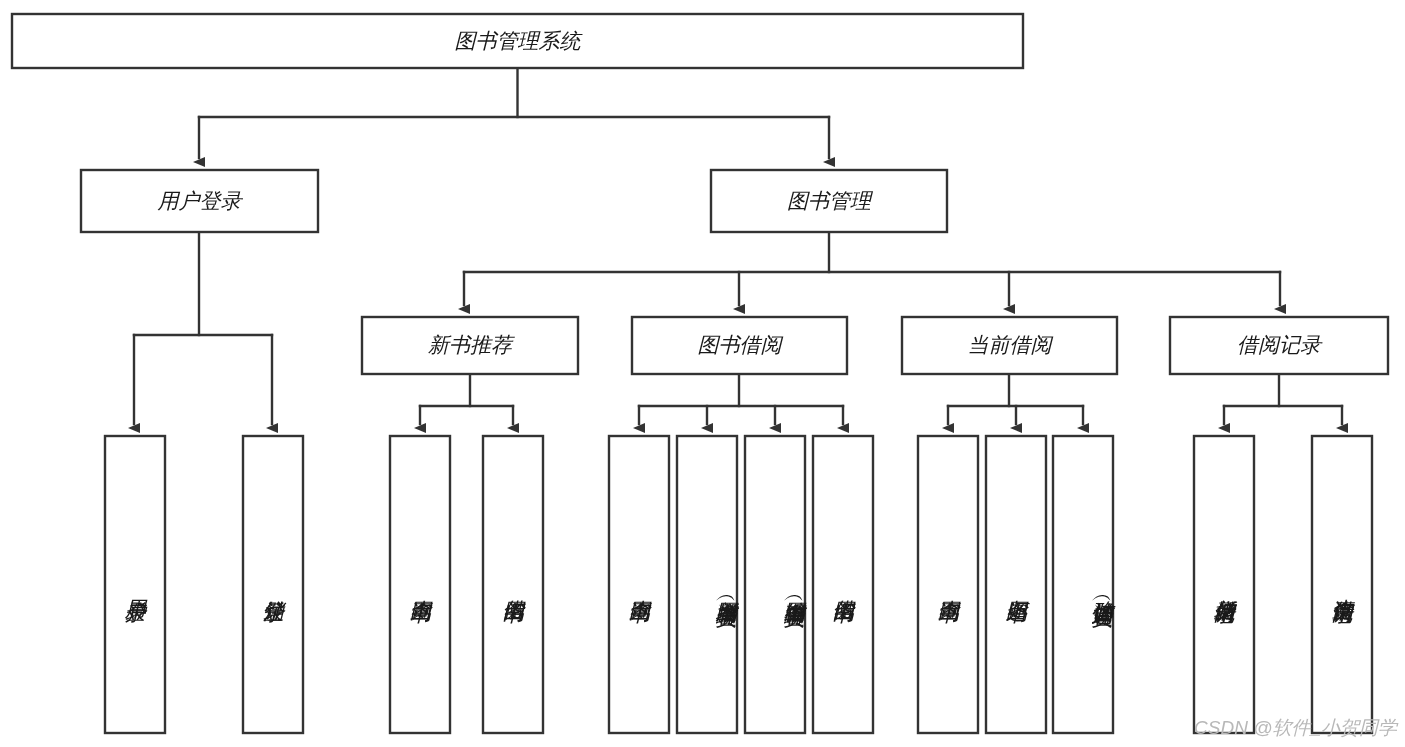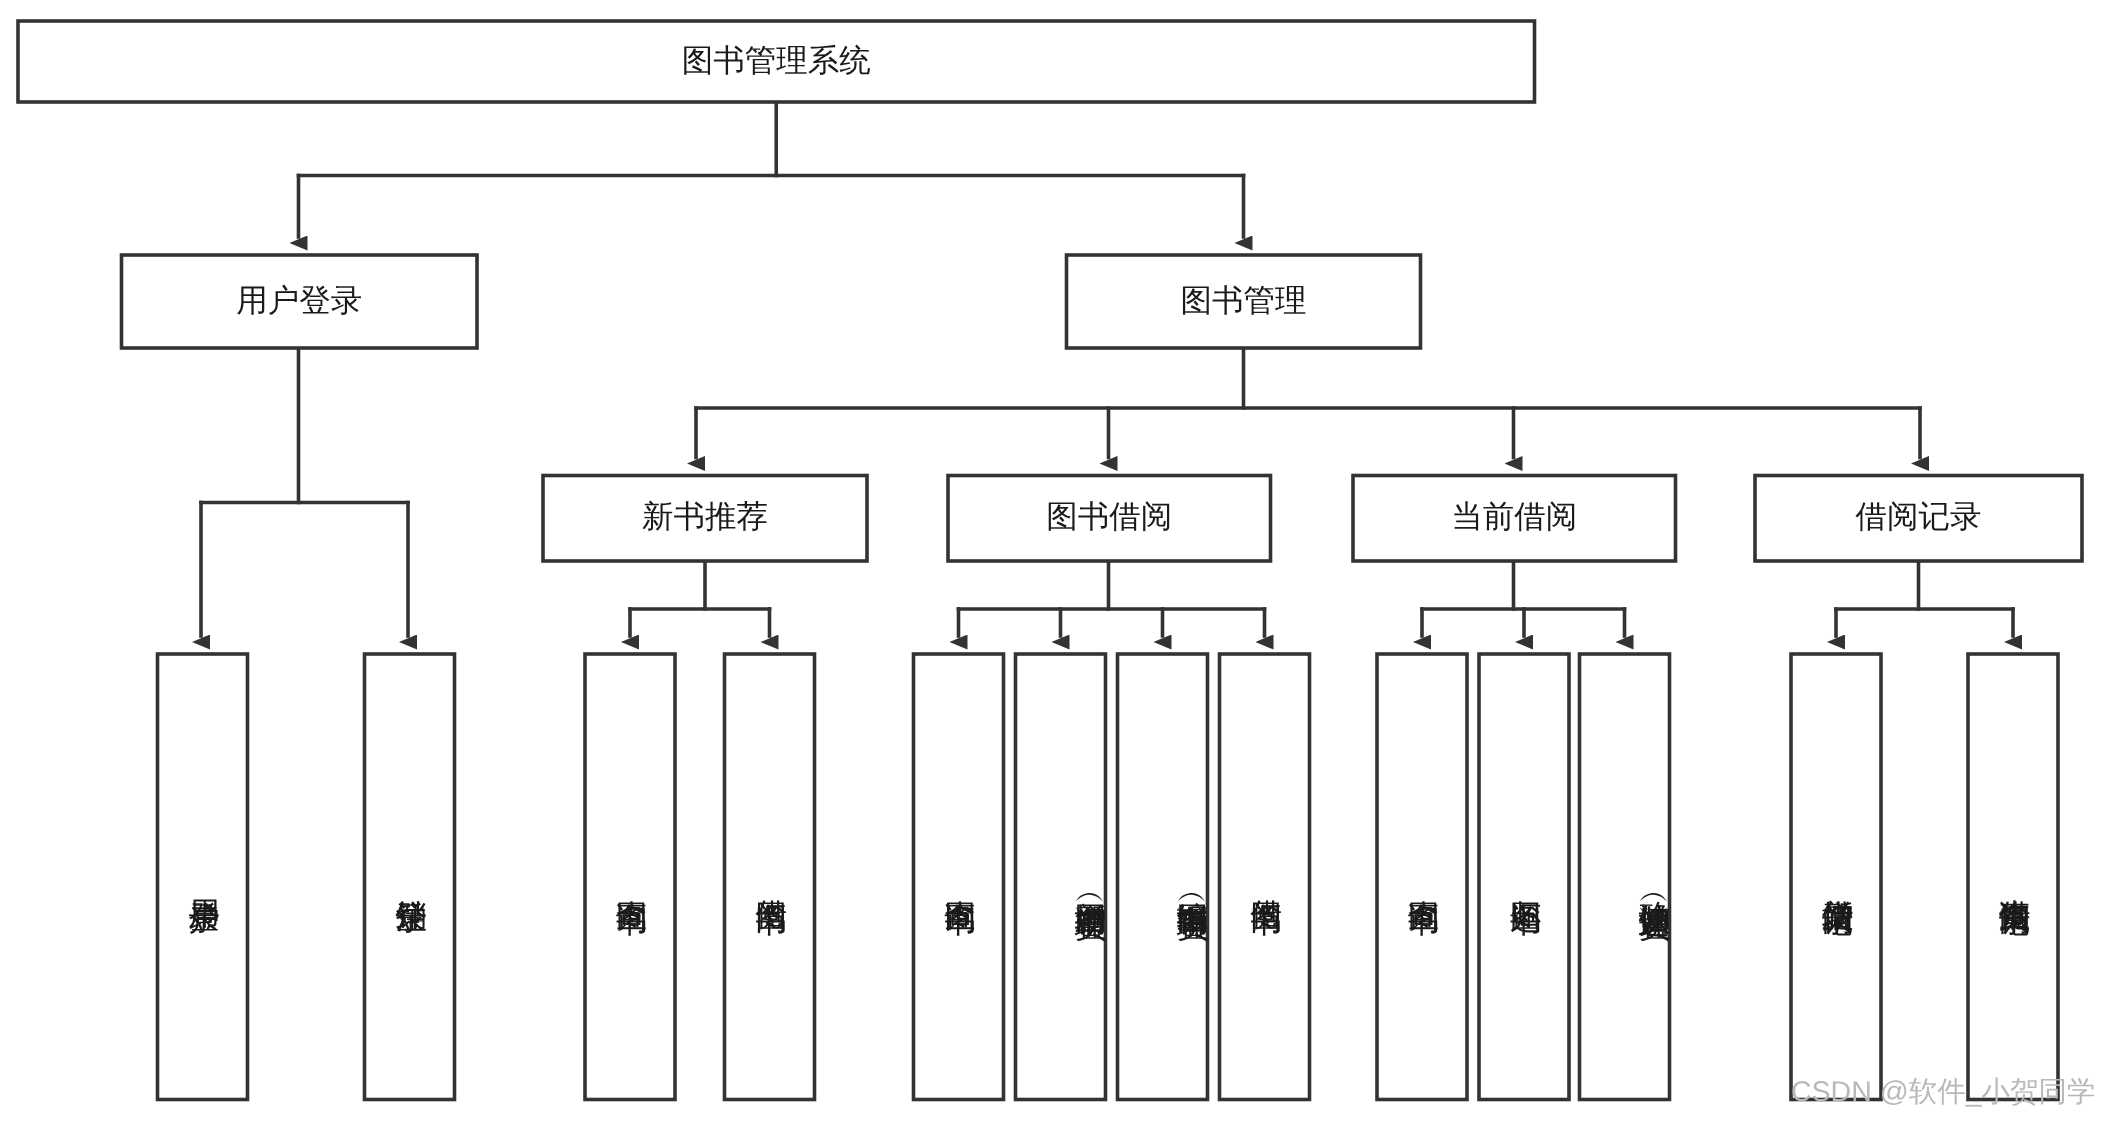--- a/index.html
+++ b/index.html
@@ -9,20 +9,21 @@
   }
   body {
     font-family: "Liberation Sans", "DejaVu Sans", sans-serif;
   }
   #diagram-root {
     position: relative;
     width: 1405px;
     height: 747px;
     background: #ffffff;
     overflow: hidden;
+    font-style: italic;
   }
   svg.flow {
     position: absolute;
     left: 0;
     top: 0;
     width: 1405px;
     height: 747px;
   }
   .node-box {
     fill: #ffffff;

